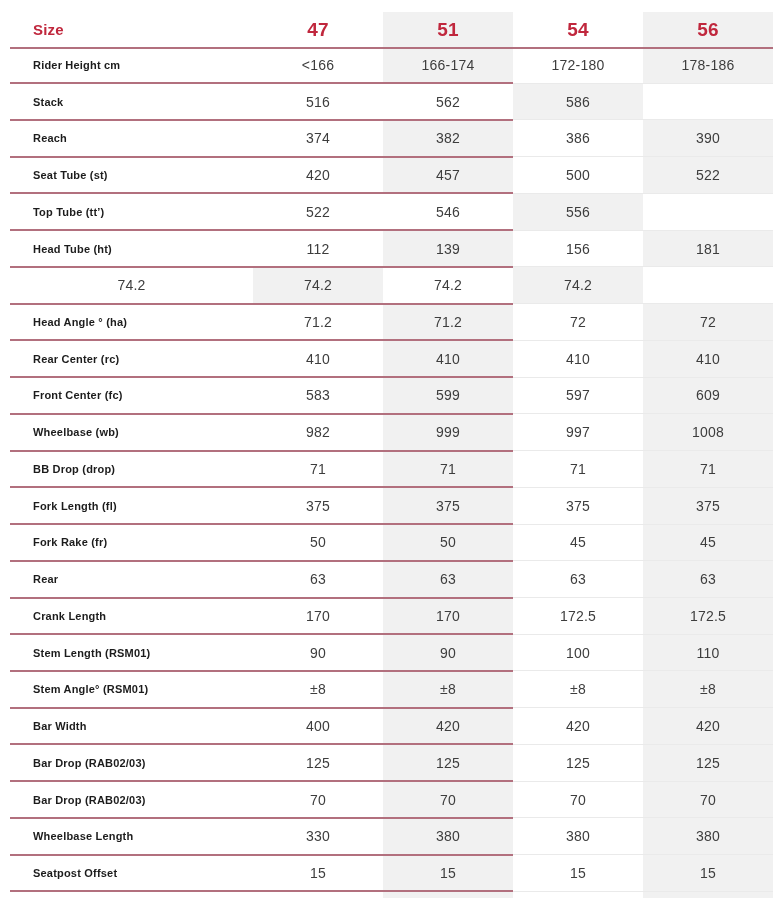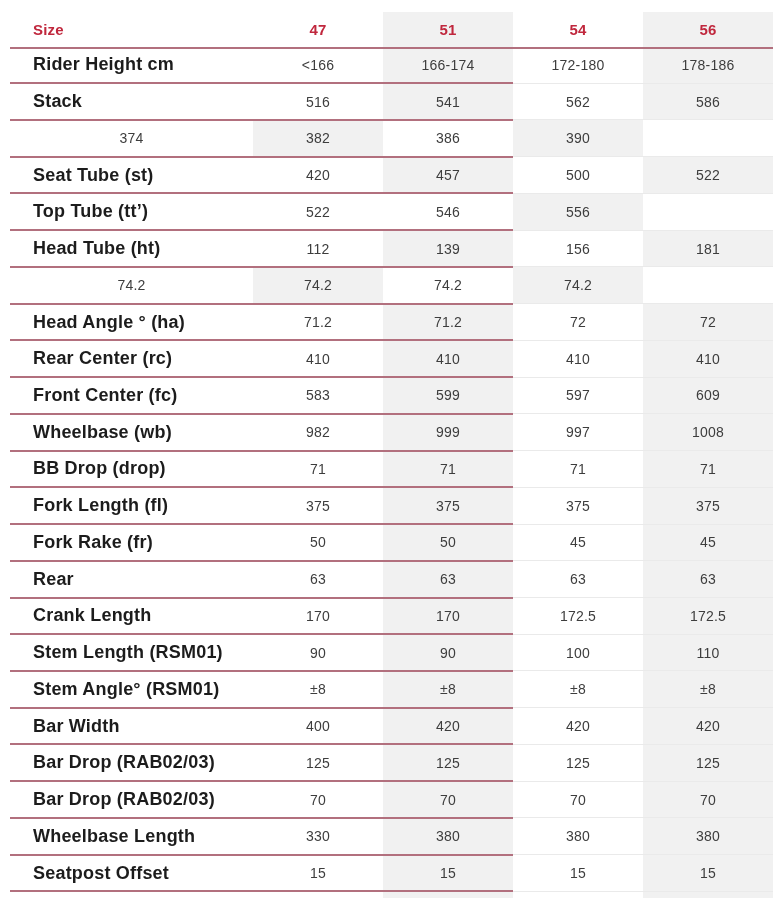--- a/index.html
+++ b/index.html
@@ -57,29 +57,29 @@
     justify-content:center;
     font-size:14px;
     color:var(--value-color);
     letter-spacing:0.2px;
   }
   .cell.label{
     justify-content:flex-start;
     padding-left:23px;
     font-weight:bold;
     color:var(--label-color);
-    font-size:18px;
+    font-size:11px;
   }
   .cell.stripe{
     background:var(--stripe);
   }
   .header-row .cell{
     color:var(--accent);
     font-weight:bold;
-    font-size:15px;
+    font-size:19px;
   }
   .header-row .cell.label{
     color:var(--accent);
     font-size:15px;
   }
 </style>
 </head>
 <body>
 
 <div class="geo-table">
@@ -94,25 +94,25 @@
       <div class="row">
         <div class="cell label">Rider Height cm</div>
         <div class="cell val">&lt;166</div>
         <div class="cell val stripe">166-174</div>
         <div class="cell val">172-180</div>
         <div class="cell val stripe">178-186</div>
       </div>
       <div class="row">
         <div class="cell label">Stack</div>
         <div class="cell val">516</div>
-        <div class="cell val stripe">541</div>
         <div class="cell val">562</div>
         <div class="cell val stripe">586</div>
       </div>
       <div class="row">
+        <div class="cell label">Reach</div>
         <div class="cell val">374</div>
         <div class="cell val stripe">382</div>
         <div class="cell val">386</div>
         <div class="cell val stripe">390</div>
       </div>
       <div class="row">
         <div class="cell label">Seat Tube (st)</div>
         <div class="cell val">420</div>
         <div class="cell val stripe">457</div>
         <div class="cell val">500</div>

